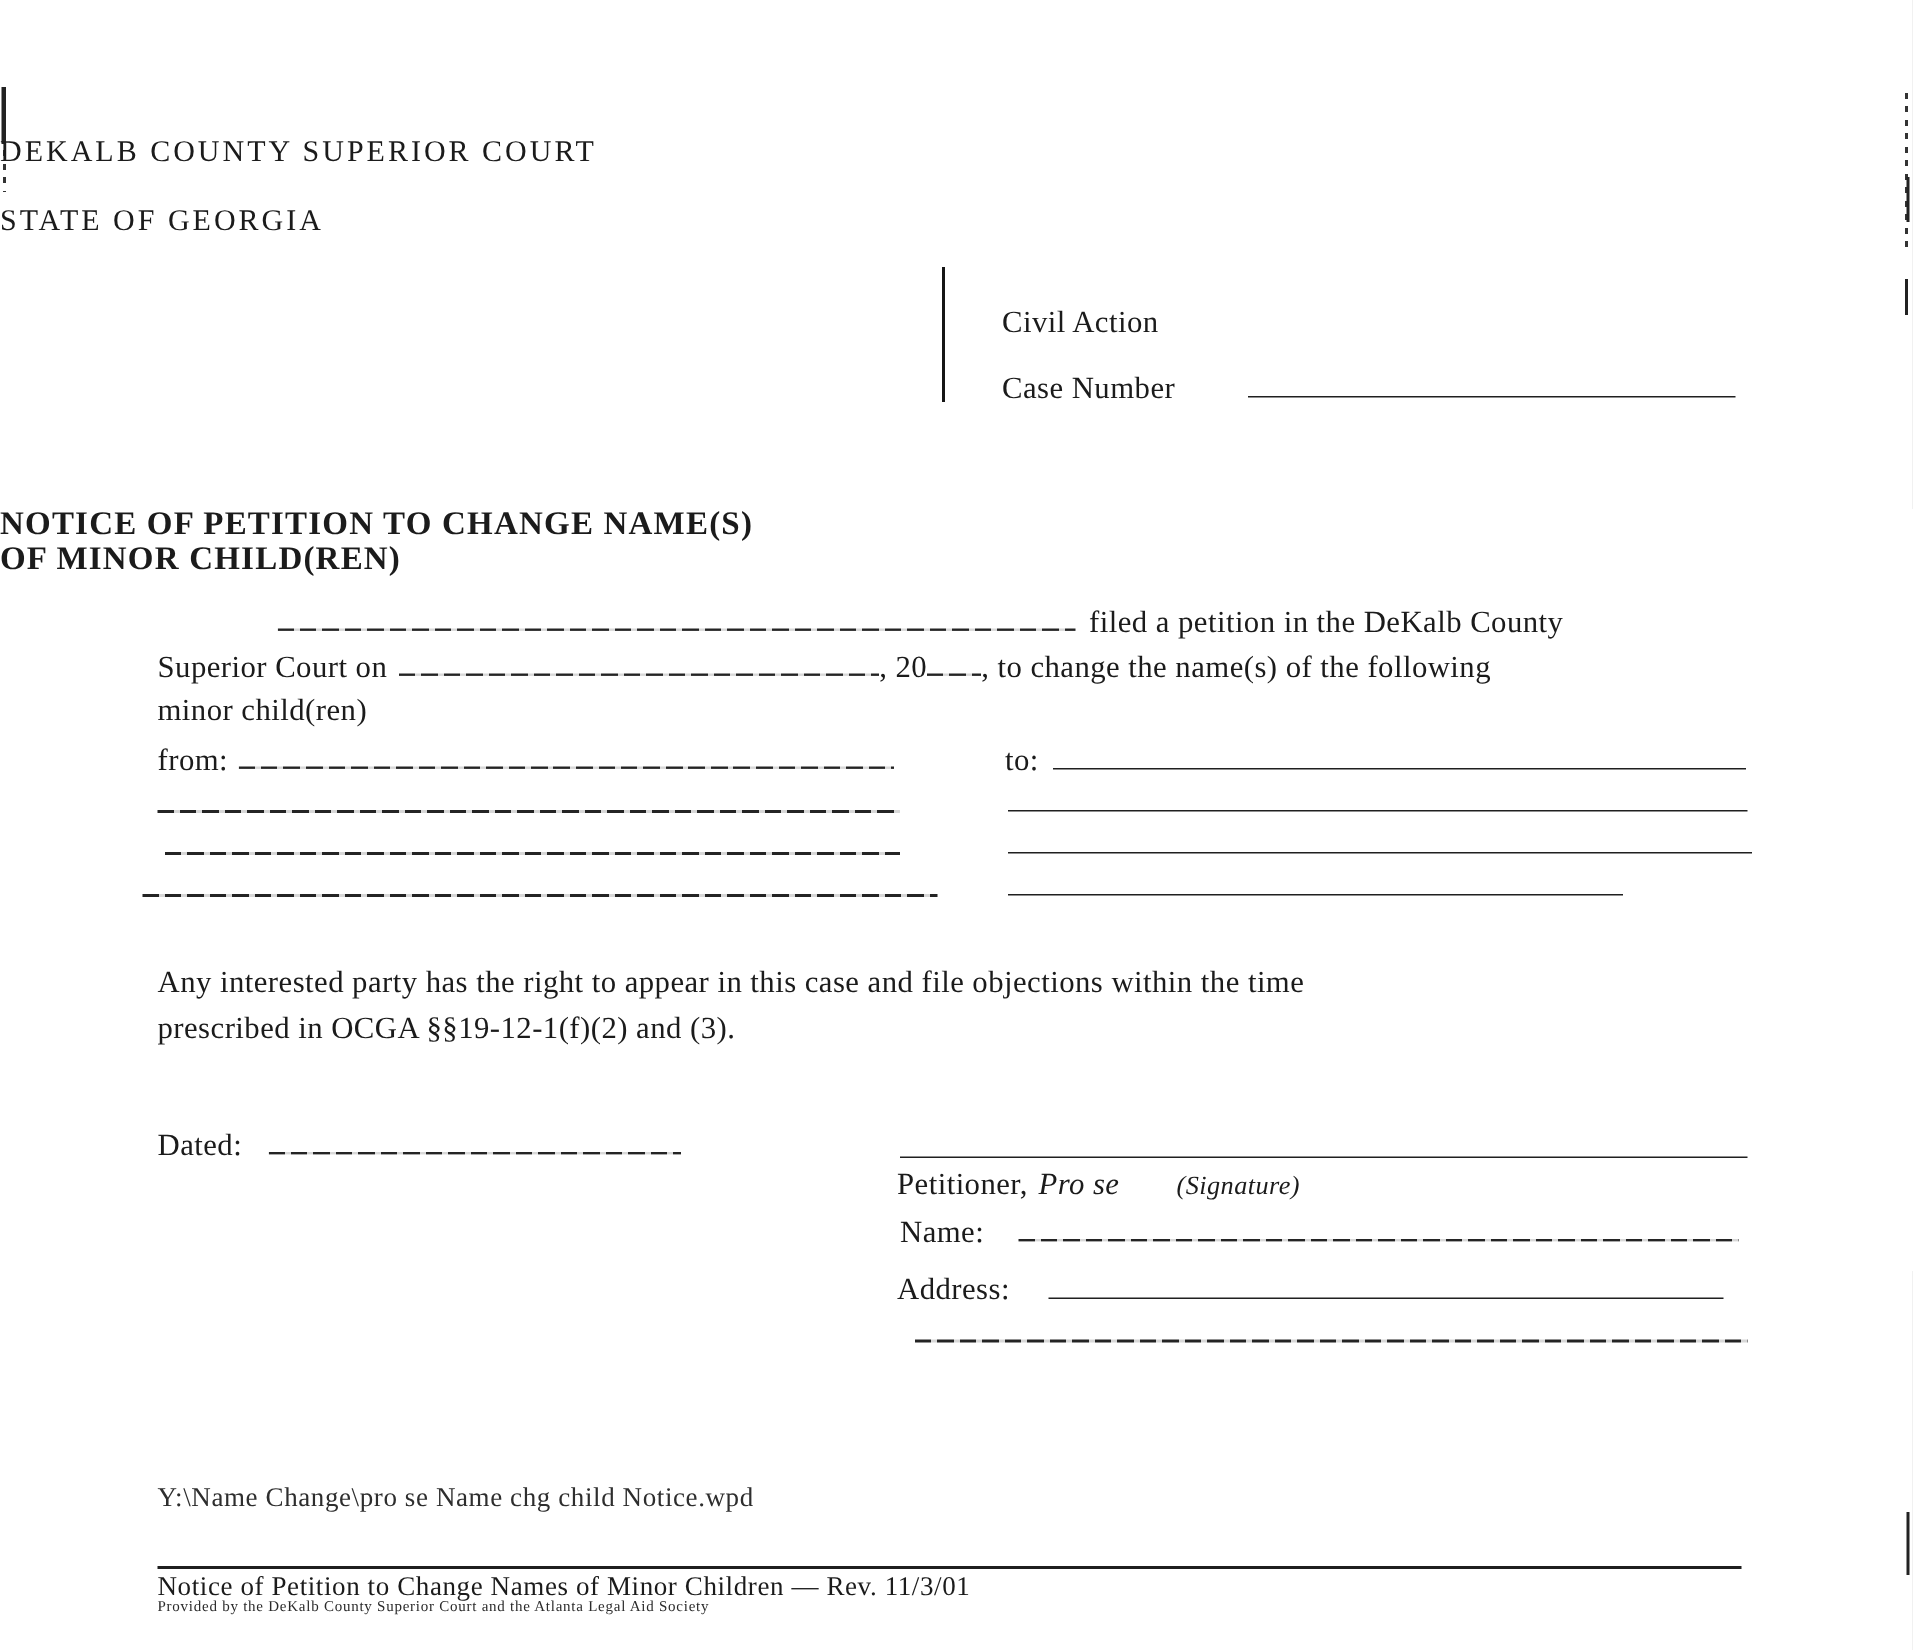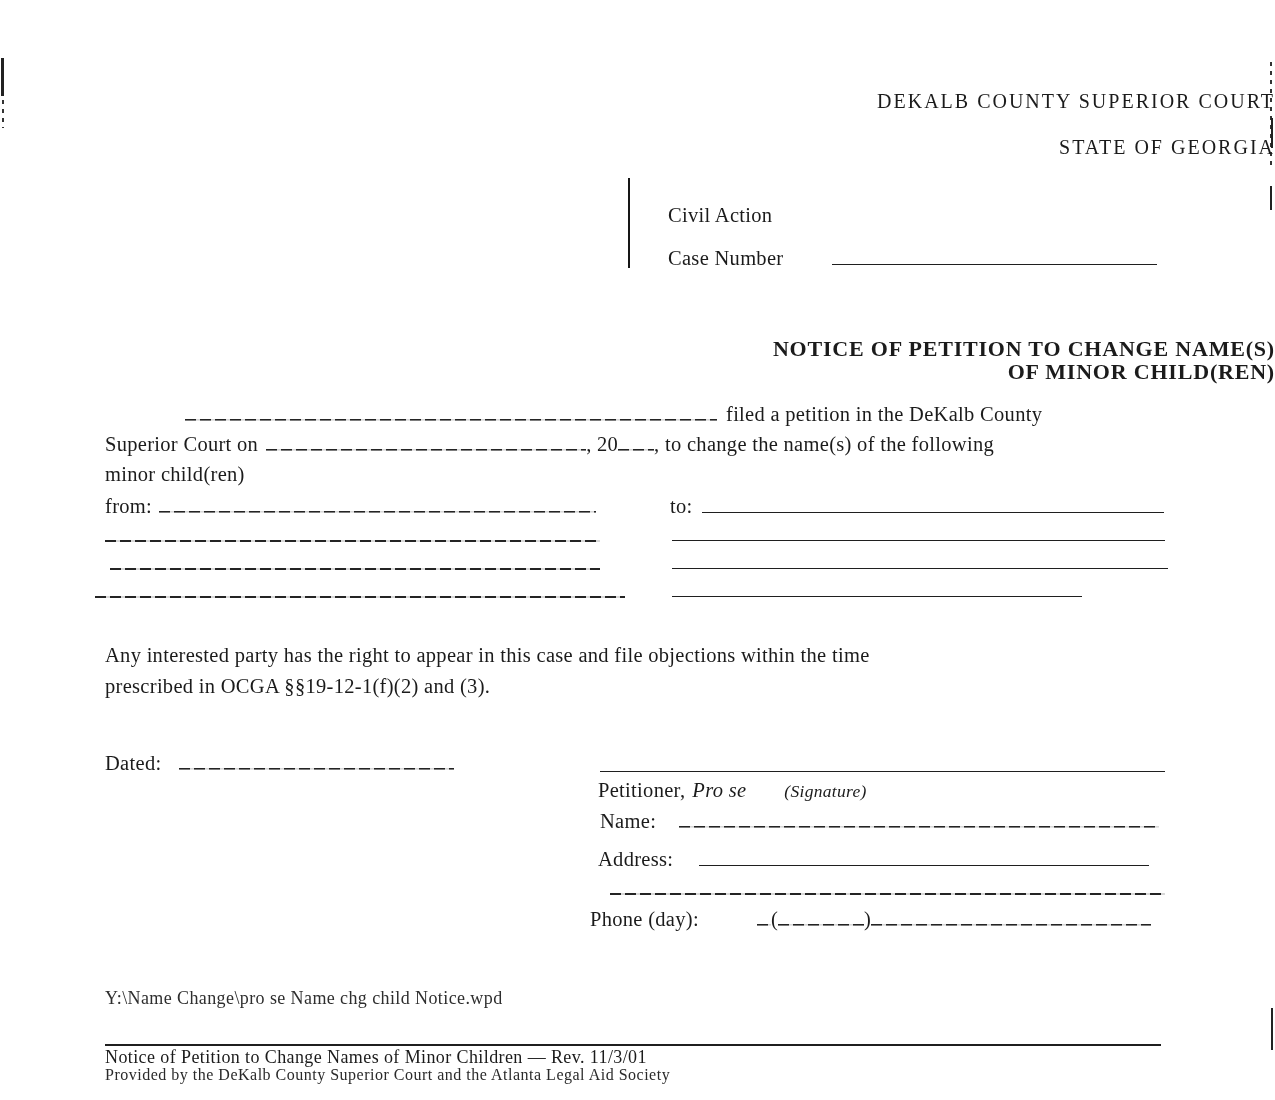--- a/index.html
+++ b/index.html
@@ -7,21 +7,21 @@
   body { font-family: "Liberation Serif", "DejaVu Serif", serif; }
   .page {
     position: relative;
     width: 1275px;
     height: 1100px;
     background: #ffffff;
     color: #1b1b1b;
     overflow: hidden;
   }
   .abs { position: absolute; }
-  .center { left: 0; width: 100%; text-align: right; }
+  .center { left: 0; width: 100%; text-align: left; }
   .heading { font-size: 20px; letter-spacing: 2px; }
   .doc-title { font-size: 22px; font-weight: bold; letter-spacing: 0.8px; line-height: 24px; }
   .bodytext { font-size: 20.5px; letter-spacing: 0.3px; line-height: 30px; white-space: nowrap; }
   .row { display: flex; align-items: baseline; white-space: nowrap; }
   
   .blank {
     display: inline-block;
     height: 1.05em;
     border-bottom: 1.5px solid #1f1f1f;
     vertical-align: baseline;
@@ -34,21 +34,21 @@
   .hline.rough {
     border-top: none;
     height: 1.6px;
     background: repeating-linear-gradient(90deg, #242424 0 11px, rgba(36,36,36,0.18) 11px 15px);
   }
   .vline { position: absolute; width: 2px; background: #161616; }
   .ital { font-style: italic; }
   .sig-caption { font-style: italic; font-size: 17.5px; }
   .small-serif { font-size: 18px; letter-spacing: 0.4px; color: #2e2e2e; }
   .footer-main { font-size: 18px; letter-spacing: 0.4px; }
-  .footer-sub { font-size: 16px; letter-spacing: 0.5px; color: #2a2a2a; }
+  .footer-sub { font-size: 10px; letter-spacing: 0.5px; color: #2a2a2a; }
   .artifact { position: absolute; background: #222; }
   .artifact.dotty {
     background: repeating-linear-gradient(180deg, #333 0 4px, transparent 4px 9px);
   }
 </style>
 </head>
 <body>
 
 <div class="page">
 
@@ -123,28 +123,20 @@
     <span class="blank rough" style="width:480px; margin-left:23px;"></span>
   </div>
 
   <div class="abs row bodytext" style="left:598px; top:844px;">
     <span>Address:</span>
     <span class="blank" style="width:450px; margin-left:26px;"></span>
   </div>
 
   <div class="hline rough" style="left:610px; top:893px; width:555px;"></div>
 
-  <div class="abs row bodytext" style="left:590px; top:904px;">
-    <span>Phone (day):</span>
-    <span class="blank rough" style="width:14px; margin-left:58px;"></span>
-    <span>(</span>
-    <span class="blank rough" style="width:86px;"></span>
-    <span>)</span>
-    <span class="blank rough" style="width:280px;"></span>
-  </div>
 
   <div class="abs small-serif" style="left:105px; top:988px;">Y:\Name Change\pro se Name chg child Notice.wpd</div>
 
   <div class="hline" style="left:105px; top:1044px; width:1056px; border-top-width:2px;"></div>
   <div class="abs footer-main" style="left:105px; top:1047px;">Notice of Petition to Change Names of Minor Children — Rev. 11/3/01</div>
   <div class="abs footer-sub" style="left:105px; top:1066px;">Provided by the DeKalb County Superior Court and the Atlanta Legal Aid Society</div>
 
 </div>
 
 </body></html>

